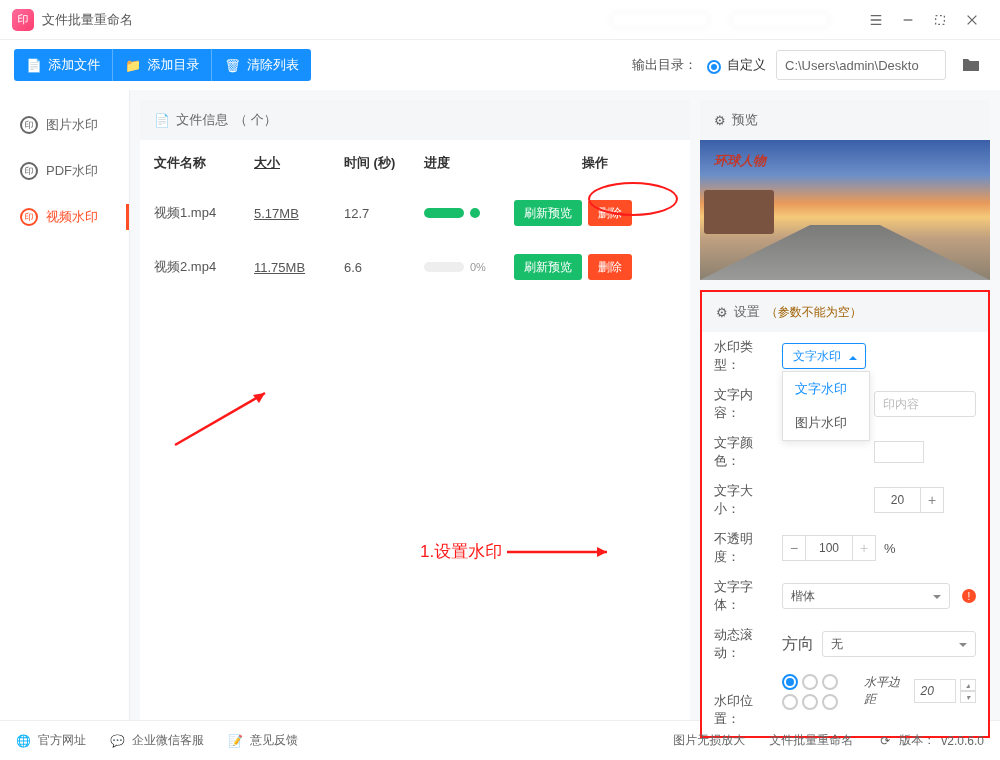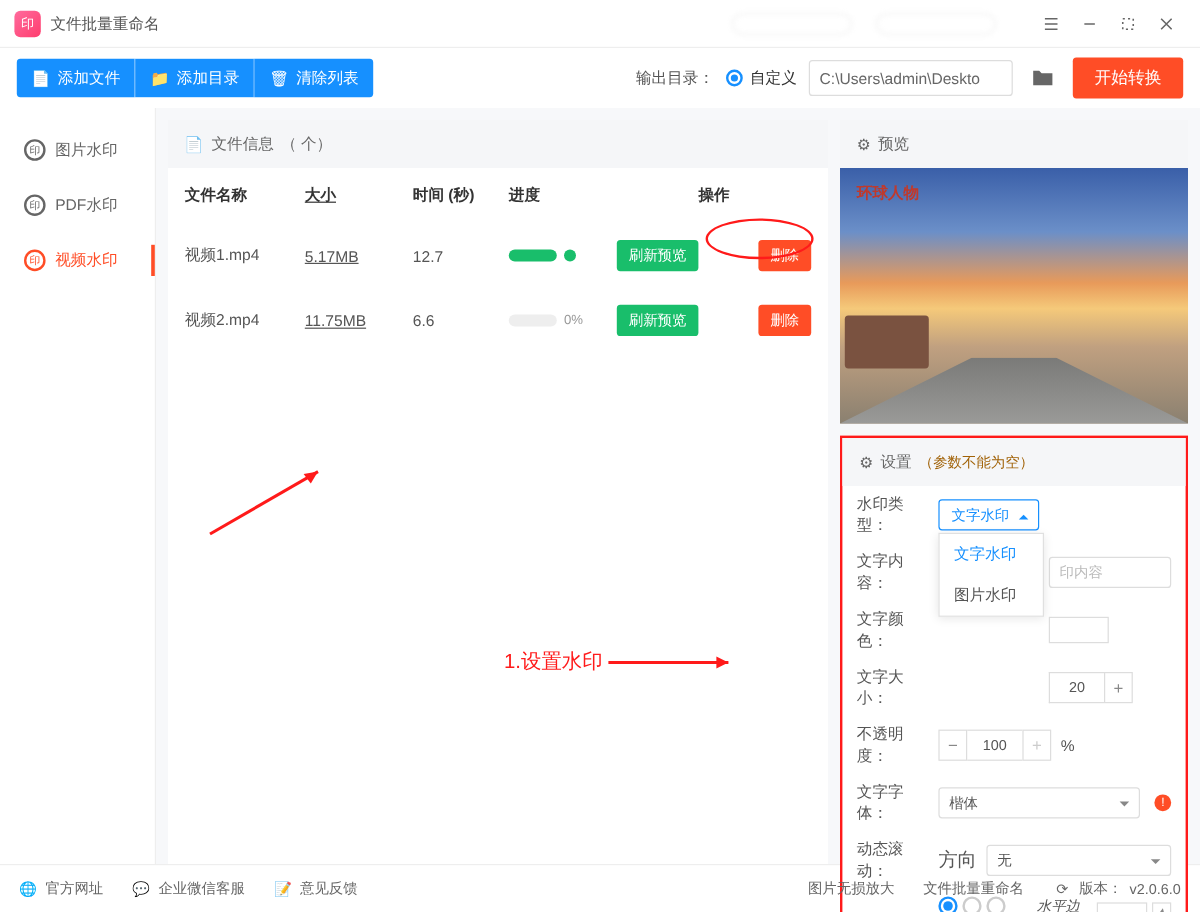--- a/index.html
+++ b/index.html
@@ -17,21 +17,21 @@
 
 
 .toolbar { height: 50px; display: flex; align-items: center; padding: 0 14px; gap: 10px; }
 .btngroup { display: flex; }
 .btn { display: inline-flex; align-items: center; gap: 6px; padding: 0 12px; height: 32px; font-size: 13px; cursor: pointer; }
 .btn.blue { background: #1690ff; color: #fff; }
 .btngroup .btn.blue:first-child { border-radius: 3px 0 0 3px; }
 .btngroup .btn.blue:nth-child(2) { border-left: 1px solid rgba(255,255,255,.3); border-right: 1px solid rgba(255,255,255,.3); }
 .btngroup .btn.blue:last-child { border-radius: 0 3px 3px 0; }
 .toolbar .outlabel { margin-left: auto; color: #555; }
-.radio-row { display: flex; align-items: center; gap: 6px; }
+.radio-row { display: flex; align-items: flex-end; gap: 6px; }
 .radio-dot { width: 14px; height: 14px; border: 2px solid #1690ff; border-radius: 50%; display: inline-flex; align-items: center; justify-content: center; }
 .radio-dot::after { content: ""; width: 6px; height: 6px; background: #1690ff; border-radius: 50%; }
 .pathbox { flex: 0 0 170px; height: 30px; border: 1px solid #ddd; border-radius: 3px; padding: 0 8px; display: flex; align-items: center; color: #666; overflow: hidden; white-space: nowrap; }
 .folder-btn { width: 30px; height: 30px; display: flex; align-items: center; justify-content: center; color: #666; cursor: pointer; }
 .startbtn { background: #ff4d26; color: #fff; border-radius: 3px; height: 34px; padding: 0 18px; display: flex; align-items: center; font-size: 14px; cursor: pointer; }
 
 
 .main { display: flex; height: 630px; }
 .sidebar { width: 130px; border-right: 1px solid #eee; padding-top: 12px; }
 .sidebar .item { display: flex; align-items: center; gap: 8px; height: 46px; padding-left: 20px; cursor: pointer; color: #666; position: relative; }
@@ -46,32 +46,32 @@
 .panel-head { height: 40px; background: #f5f6f8; display: flex; align-items: center; padding: 0 14px; color: #666; gap: 6px; }
 .panel-head.small { font-size: 13px; }
 .panel-head .warn { color: #a16207; font-size: 12px; }
 
 .table-head { display: flex; padding: 14px 14px; color: #333; font-weight: 600; font-size: 13px; }
 .table-row { display: flex; padding: 14px 14px; align-items: center; color: #555; position: relative; }
 .col-name { flex: 0 0 100px; }
 .col-size { flex: 0 0 90px; text-decoration: underline; }
 .col-time { flex: 0 0 80px; }
 .col-prog { flex: 0 0 90px; display: flex; align-items: center; gap: 6px; }
-.col-ops { flex: 1; display: flex; justify-content: space-between; gap: 6px; }
+.col-ops { flex: 1; display: flex; justify-content: flex-start; gap: 6px; }
 .progbar { width: 40px; height: 10px; border-radius: 5px; background: #eee; position: relative; overflow: hidden; }
 .progbar.done { background: #19be6b; }
 .progdot { width: 10px; height: 10px; border-radius: 50%; background: #19be6b; }
 .progtxt { font-size: 11px; color: #999; }
 .minibtn { height: 26px; padding: 0 10px; border-radius: 3px; color: #fff; font-size: 12px; display: inline-flex; align-items: center; cursor: pointer; }
 .minibtn.green { background: #19be6b; }
 .minibtn.red { background: #ff4d26; }
 .circle-oval { position: absolute; border: 2px solid #ff1a1a; border-radius: 50%; width: 90px; height: 34px; pointer-events: none; }
 
 .preview { background: #fff; }
-.preview-img { height: 213px; background: linear-gradient(180deg,#3a5fa8 0%,#6b8fc8 25%,#e89a5a 45%,#f5c97a 55%,#c0a080 70%,#8a8070 100%); position: relative; }
+.preview-img { height: 140px; background: linear-gradient(180deg,#3a5fa8 0%,#6b8fc8 25%,#e89a5a 45%,#f5c97a 55%,#c0a080 70%,#8a8070 100%); position: relative; font-style: italic; }
 .preview-img .wmlabel { position: absolute; top: 12px; left: 14px; color: #c0392b; font-weight: 700; font-size: 13px; }
 .preview-img .road { position: absolute; left: 0; right: 0; bottom: 0; height: 55px; background: linear-gradient(180deg,#7a7a78,#9a9a98); clip-path: polygon(38% 0,62% 0,100% 100%,0 100%); }
 .preview-img .truck { position: absolute; left: 4px; bottom: 46px; width: 70px; height: 44px; background: #7a5240; border-radius: 3px; }
 
 .settings { background: #fff; border: 2px solid #ff1a1a; flex: 1; }
 .setrow { display: flex; align-items: center; padding: 6px 12px; gap: 8px; font-size: 13px; color: #555; }
 .setrow .lab { flex: 0 0 60px; color: #555; }
 .setrow .lab::after { content: "："; }
 .dropdown { position: relative; }
 .dropdown .sel { height: 26px; border: 1px solid #1690ff; color: #1690ff; padding: 0 24px 0 10px; border-radius: 3px; display: flex; align-items: center; font-size: 12px; cursor: pointer; position: relative; }
@@ -161,23 +161,20 @@
     <span>自定义</span>
   </div>
   <div class="pathbox">
     <span>C:\Users\admin\Deskto</span>
   </div>
   <div class="folder-btn">
     <svg width="20" height="16" viewBox="0 0 20 16">
         <path d="M2 2h5l2 2h9v10H2z" fill="#666"></path>
       </svg>
   </div>
-  <div class="startbtn">
-    <span>开始转换</span>
-  </div>
 </div>
 
 <div class="main">
   <div class="sidebar">
     <div class="item">
       <span class="ico">印</span>
       <span>图片水印</span>
     </div>
     <div class="item">
       <span class="ico">印</span>

